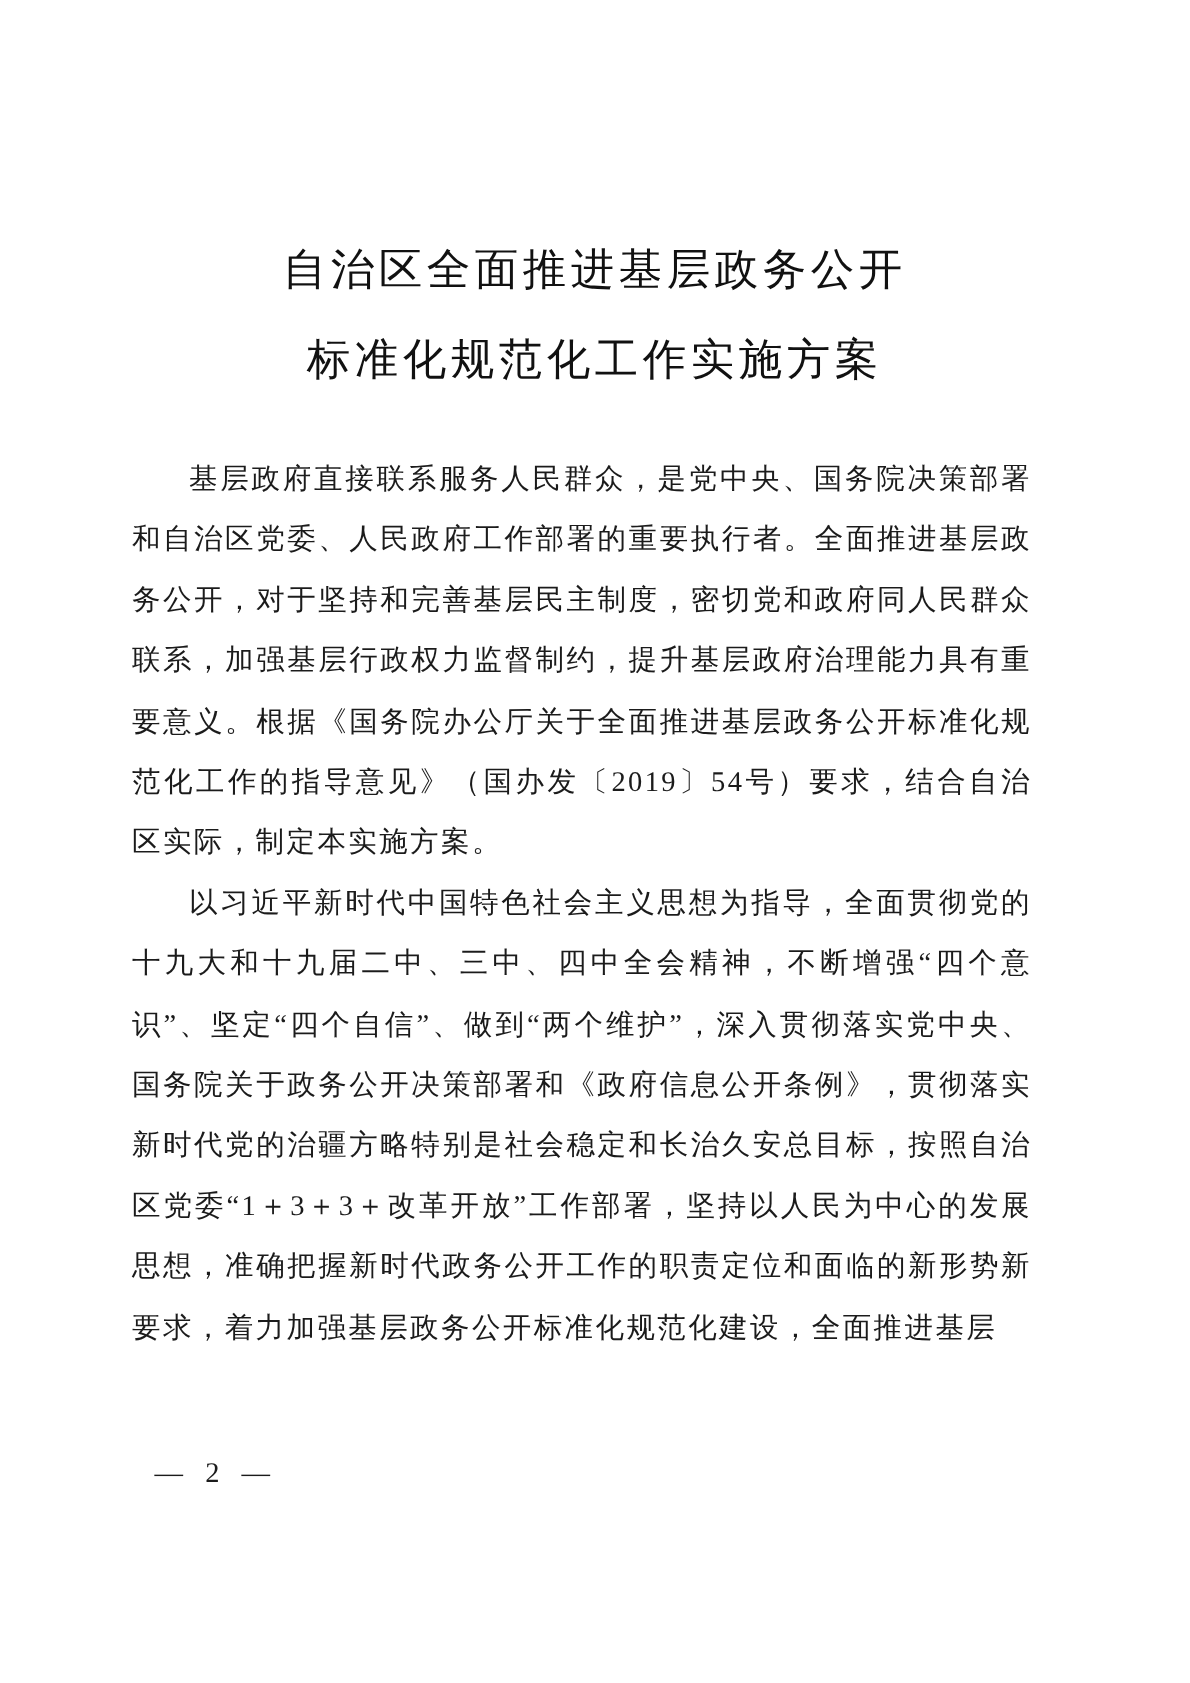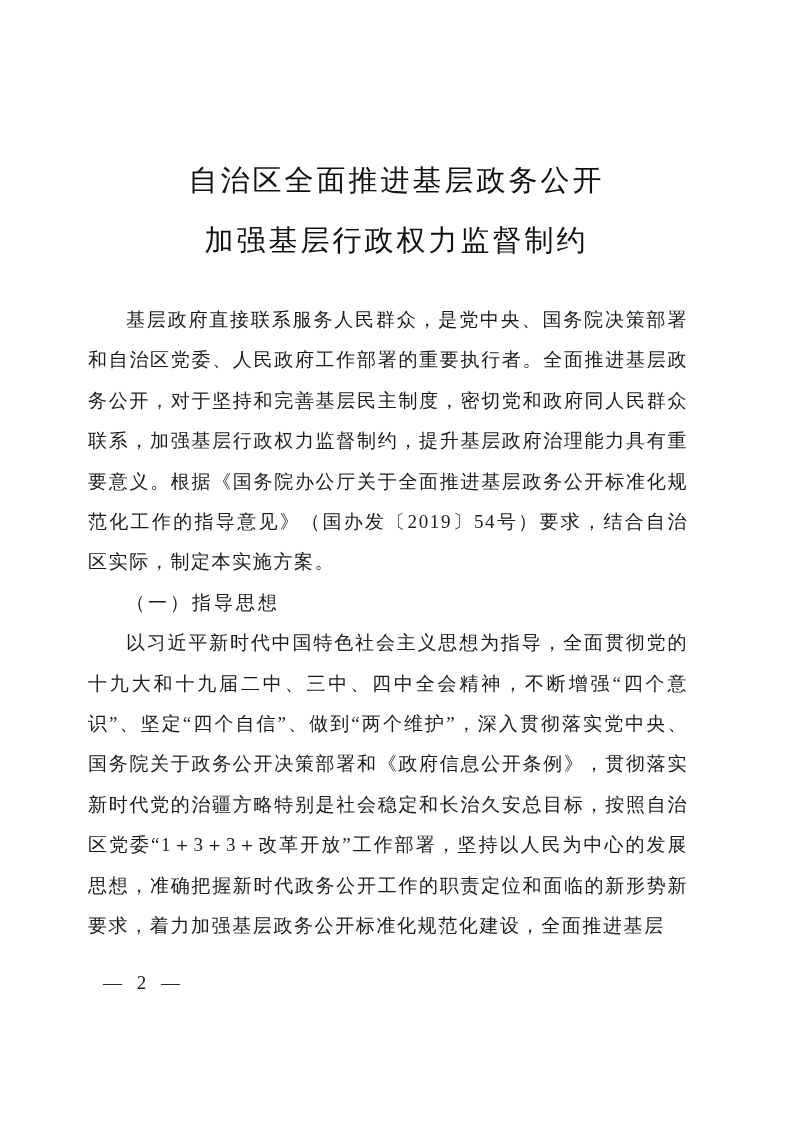--- a/index.html
+++ b/index.html
@@ -76,27 +76,26 @@
     color: #1b1b1b;
   }
 </style>
 </head>
 <body>
 
 <div class="page">
 
   <h1 class="doc-title">
     <span class="title-line">自治区全面推进基层政务公开</span>
-    <span class="title-line">加强基层行政权力监督制约</span>
+    <span class="title-line">标准化规范化工作实施方案</span>
   </h1>
 
   <div class="content">
     <p class="para">基层政府直接联系服务人民群众，是党中央、国务院决策部署和自治区党委、人民政府工作部署的重要执行者。全面推进基层政务公开，对于坚持和完善基层民主制度，密切党和政府同人民群众联系，加强基层行政权力监督制约，提升基层政府治理能力具有重要意义。根据《国务院办公厅关于全面推进基层政务公开标准化规范化工作的指导意见》（国办发〔2019〕54号）要求，结合自治区实际，制定本实施方案。</p>
 
 
-    <h3 class="subheading">（一）指导思想</h3>
 
     <p class="para">以习近平新时代中国特色社会主义思想为指导，全面贯彻党的十九大和十九届二中、三中、四中全会精神，不断增强“四个意识”、坚定“四个自信”、做到“两个维护”，深入贯彻落实党中央、国务院关于政务公开决策部署和《政府信息公开条例》，贯彻落实新时代党的治疆方略特别是社会稳定和长治久安总目标，按照自治区党委“1＋3＋3＋改革开放”工作部署，坚持以人民为中心的发展思想，准确把握新时代政务公开工作的职责定位和面临的新形势新要求，着力加强基层政务公开标准化规范化建设，全面推进基层</p>
   </div>
 
   <div class="page-footer">— 2 —</div>
 
 </div>
 
 </body></html>

